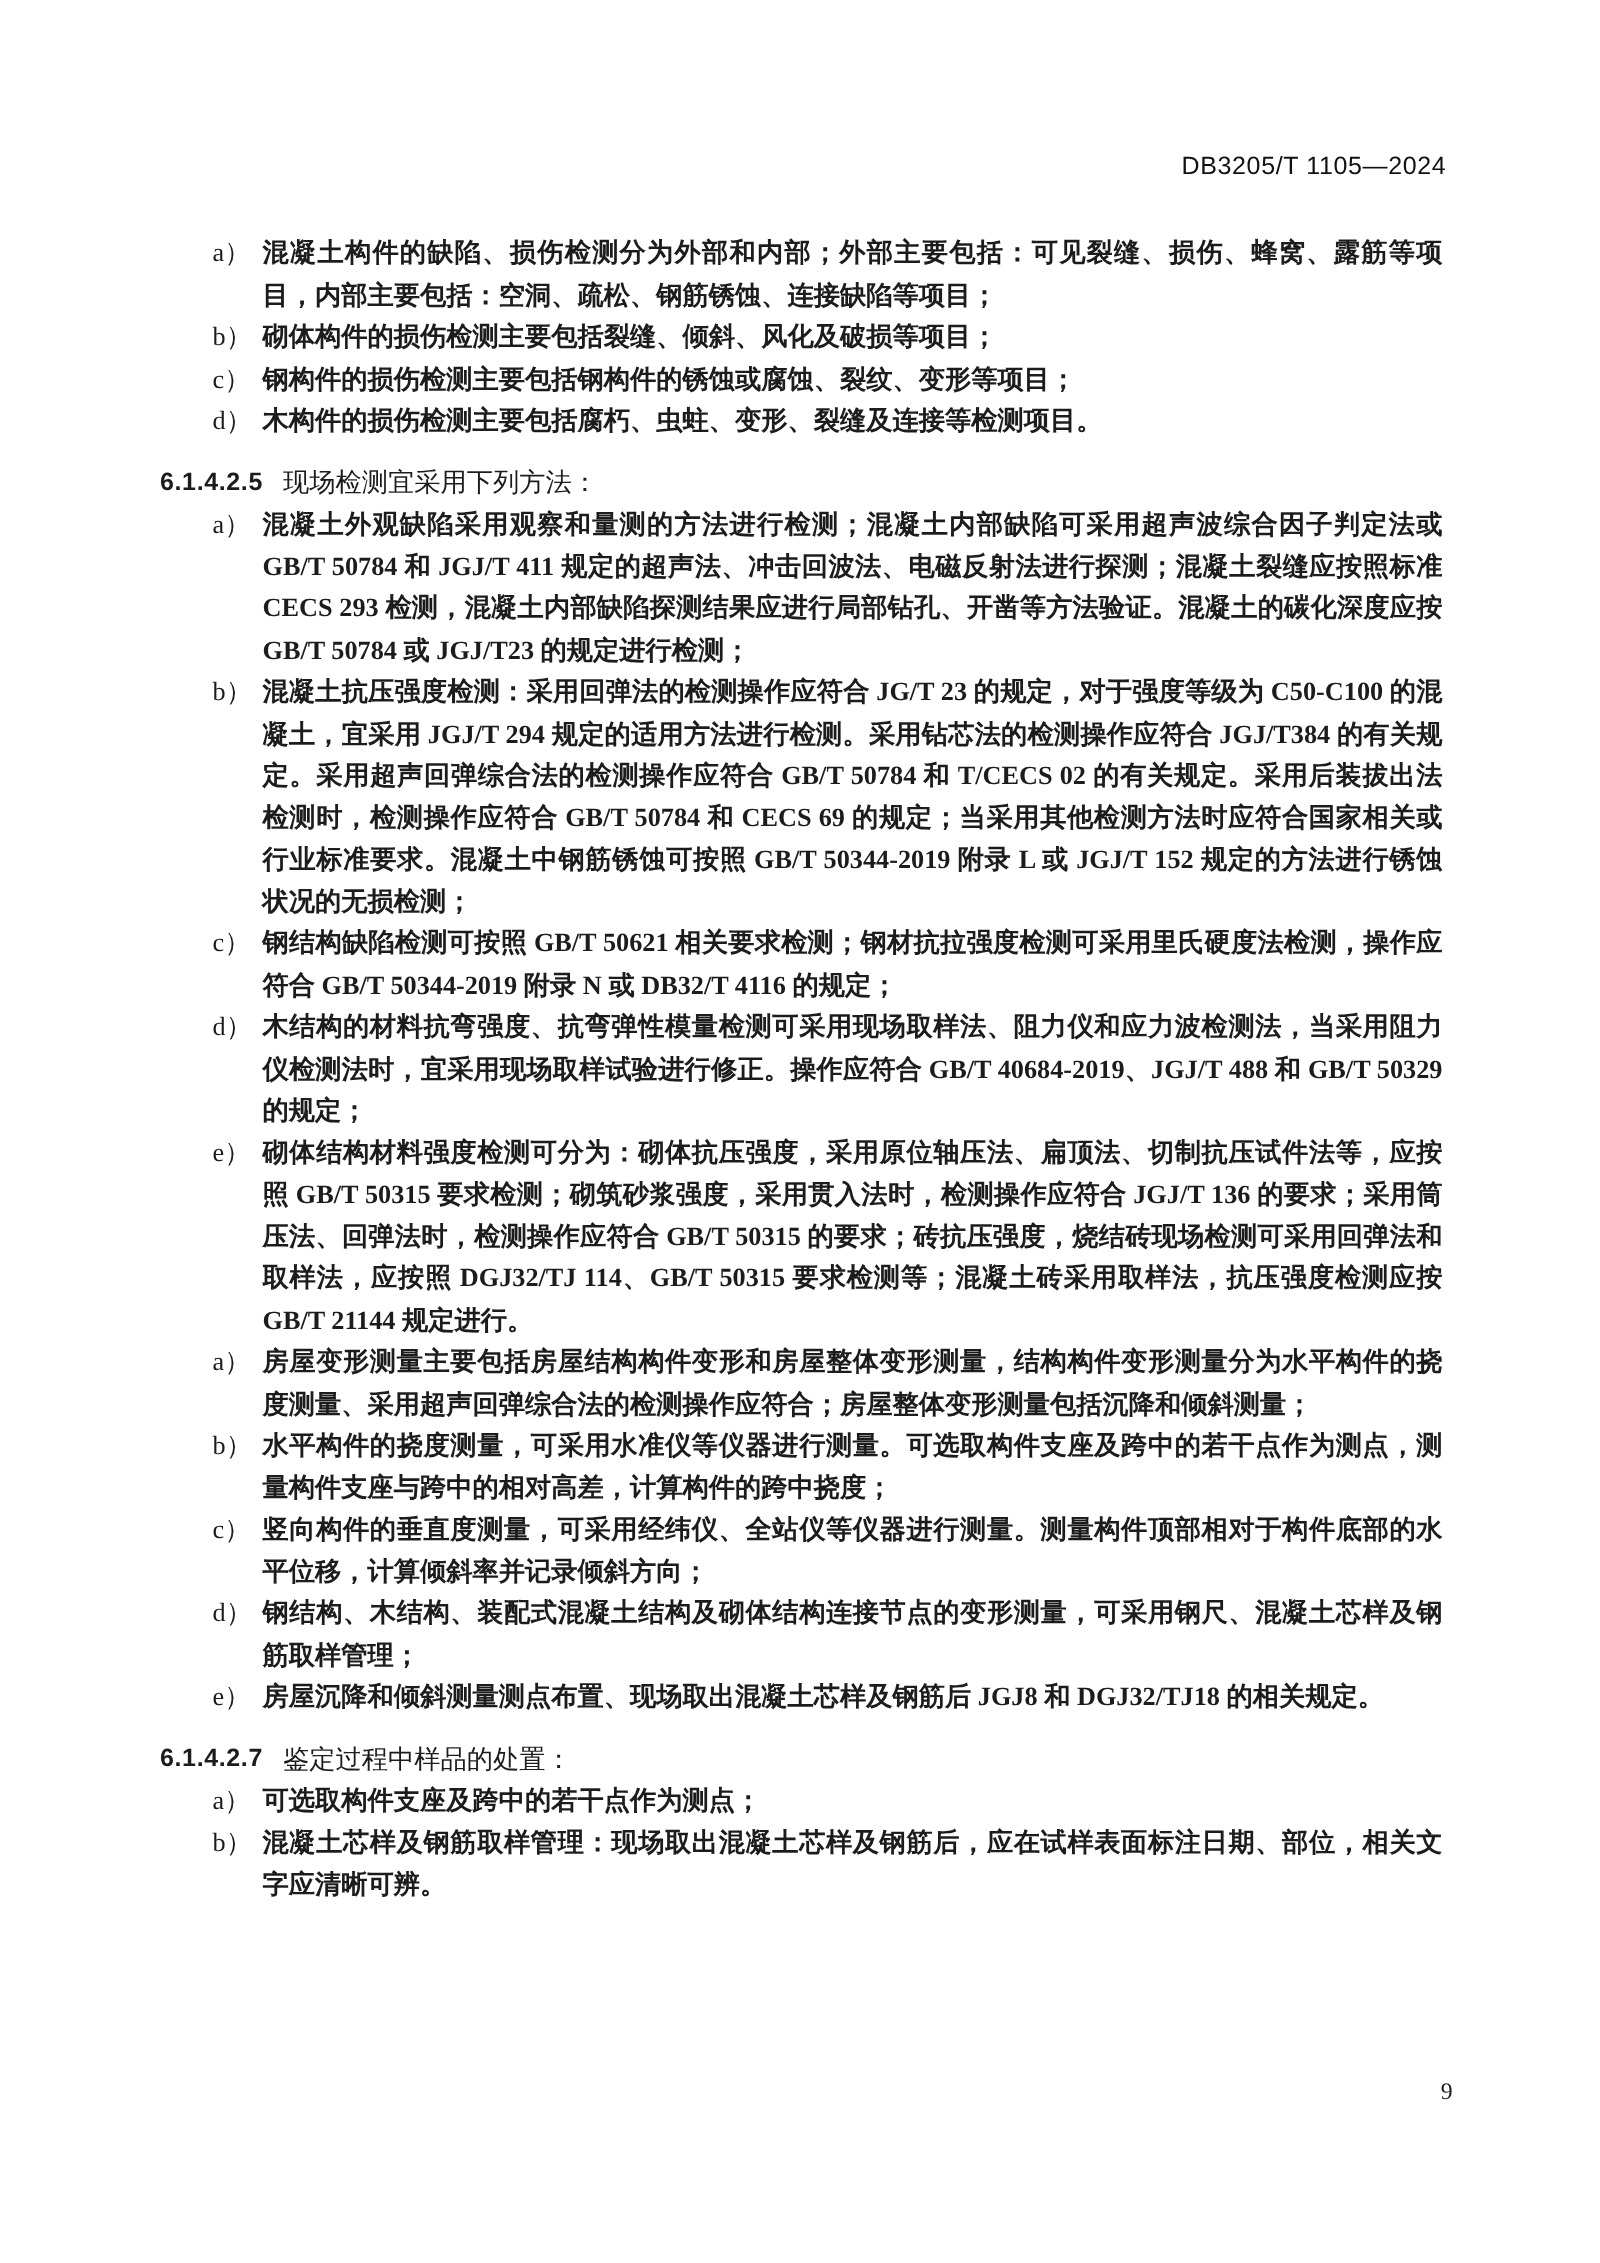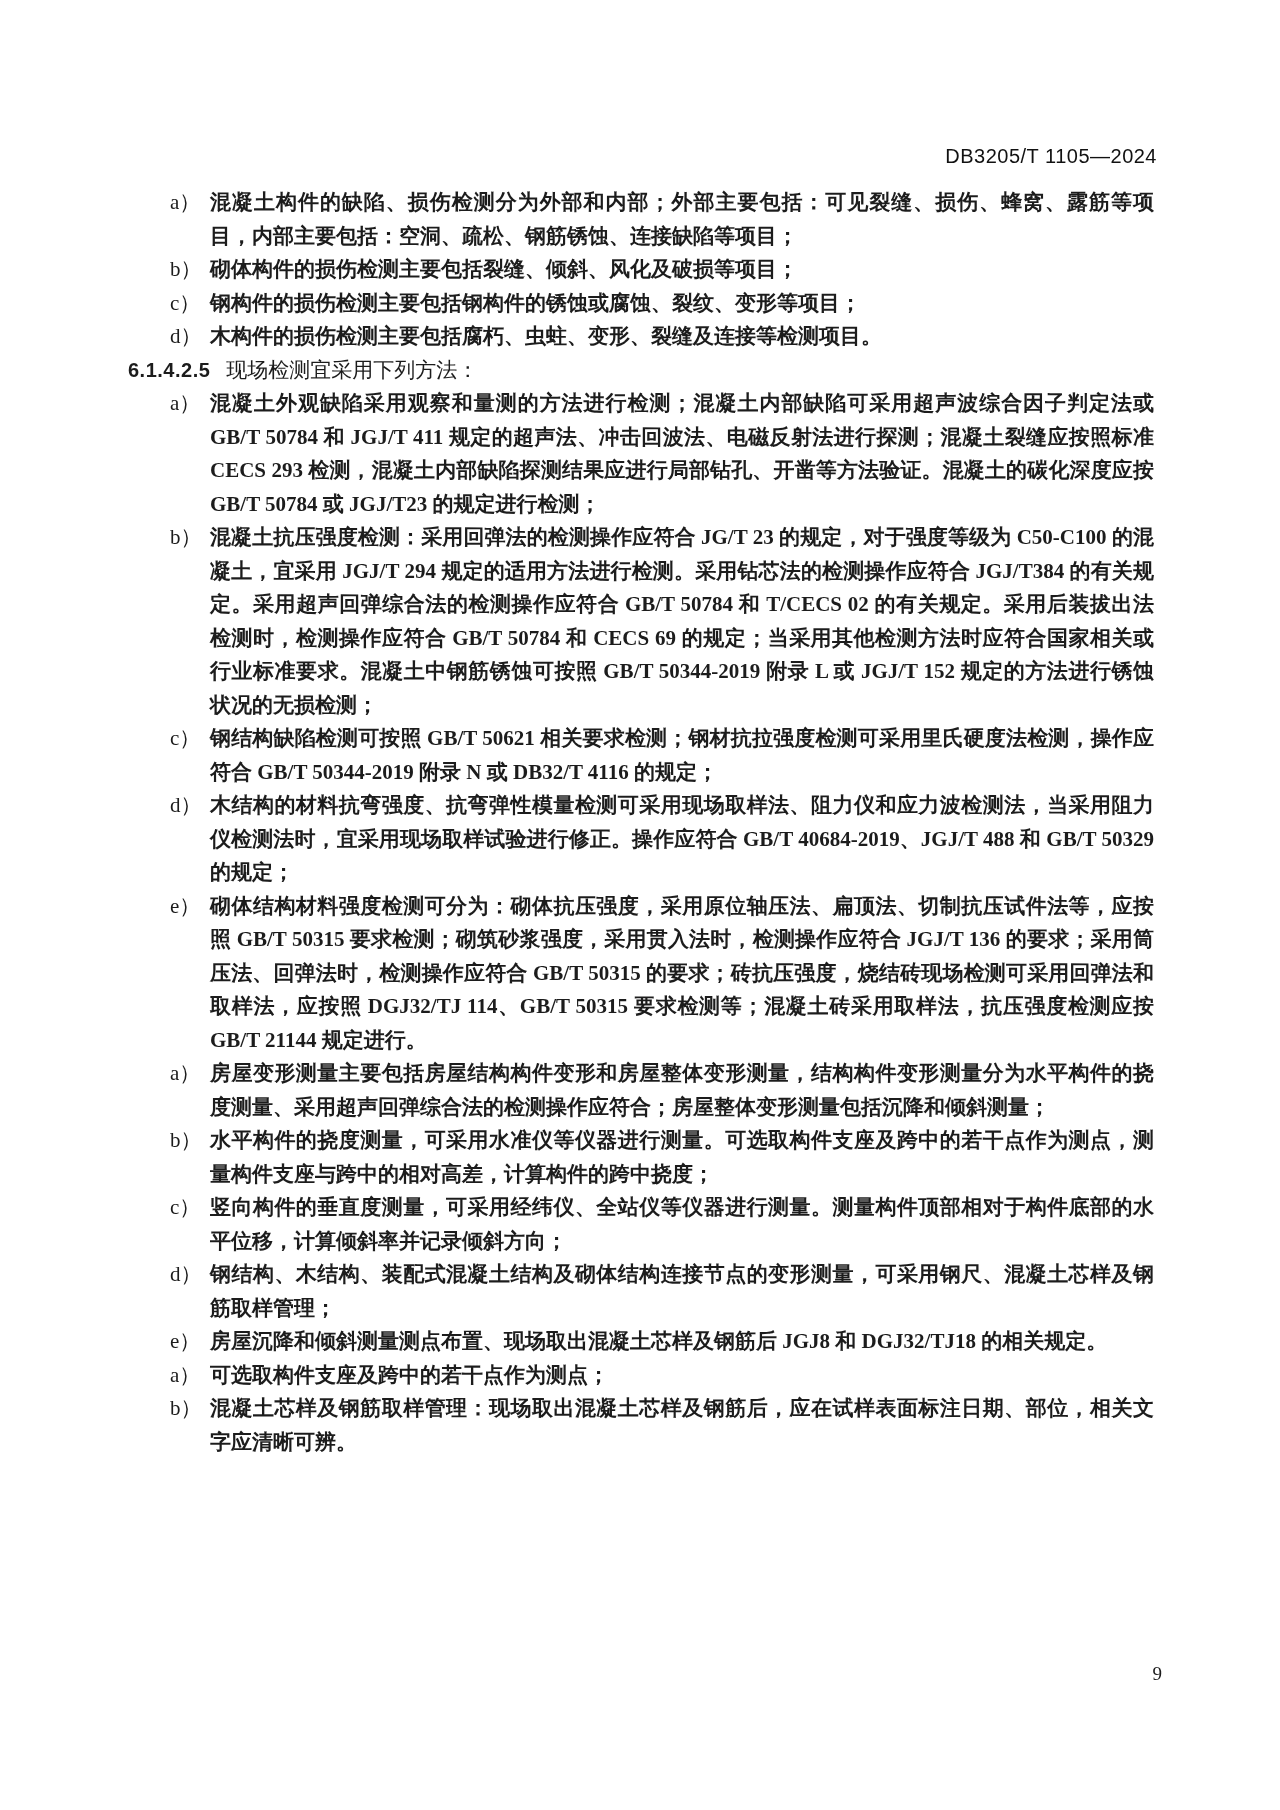--- a/index.html
+++ b/index.html
@@ -7,21 +7,21 @@
   .page {
     position:relative;
     width:1280px; height:1810px;
     background:#ffffff;
     color:#1c1c1c;
     font-family:"Liberation Serif", serif;
     overflow:hidden;
   }
   .doc-header {
     position:absolute;
-    top:145px; left:0; right:123px;
+    top:122px; left:0; right:123px;
     text-align:right;
     font-family:"Liberation Sans", sans-serif;
     font-size:20px;
     letter-spacing:0.5px;
     color:#111111;
   }
   .content {
     position:absolute;
     left:128px; top:186px;
     width:1026px;
@@ -38,20 +38,21 @@
     text-align:left;
   }
   .li .li-text {
     flex:1;
     text-align:justify;
     font-weight:bold;
   }
   .clause {
     display:flex;
     align-items:center;
+    margin-top:16px;
   }
   .clause-num {
     font-family:"Liberation Sans", sans-serif;
     font-weight:600;
     font-size:20px;
     letter-spacing:0.5px;
     margin-right:16px;
     white-space:nowrap;
   }
   .clause-title { text-align:left; }
@@ -128,20 +129,24 @@
     </div>
     <div class="li">
       <span class="marker">d）</span>
       <div class="li-text">钢结构、木结构、装配式混凝土结构及砌体结构连接节点的变形测量，可采用钢尺、混凝土芯样及钢筋取样管理；</div>
     </div>
     <div class="li">
       <span class="marker">e）</span>
       <div class="li-text">房屋沉降和倾斜测量测点布置、现场取出混凝土芯样及钢筋后 JGJ8 和 DGJ32/TJ18 的相关规定。</div>
     </div>
 
+    <div class="clause">
+      <span class="clause-num">6.1.4.2.7</span>
+      <span class="clause-title">鉴定过程中样品的处置：</span>
+    </div>
     <div class="li">
       <span class="marker">a）</span>
       <div class="li-text">可选取构件支座及跨中的若干点作为测点；</div>
     </div>
     <div class="li">
       <span class="marker">b）</span>
       <div class="li-text">混凝土芯样及钢筋取样管理：现场取出混凝土芯样及钢筋后，应在试样表面标注日期、部位，相关文字应清晰可辨。</div>
     </div>
 
   </main>

